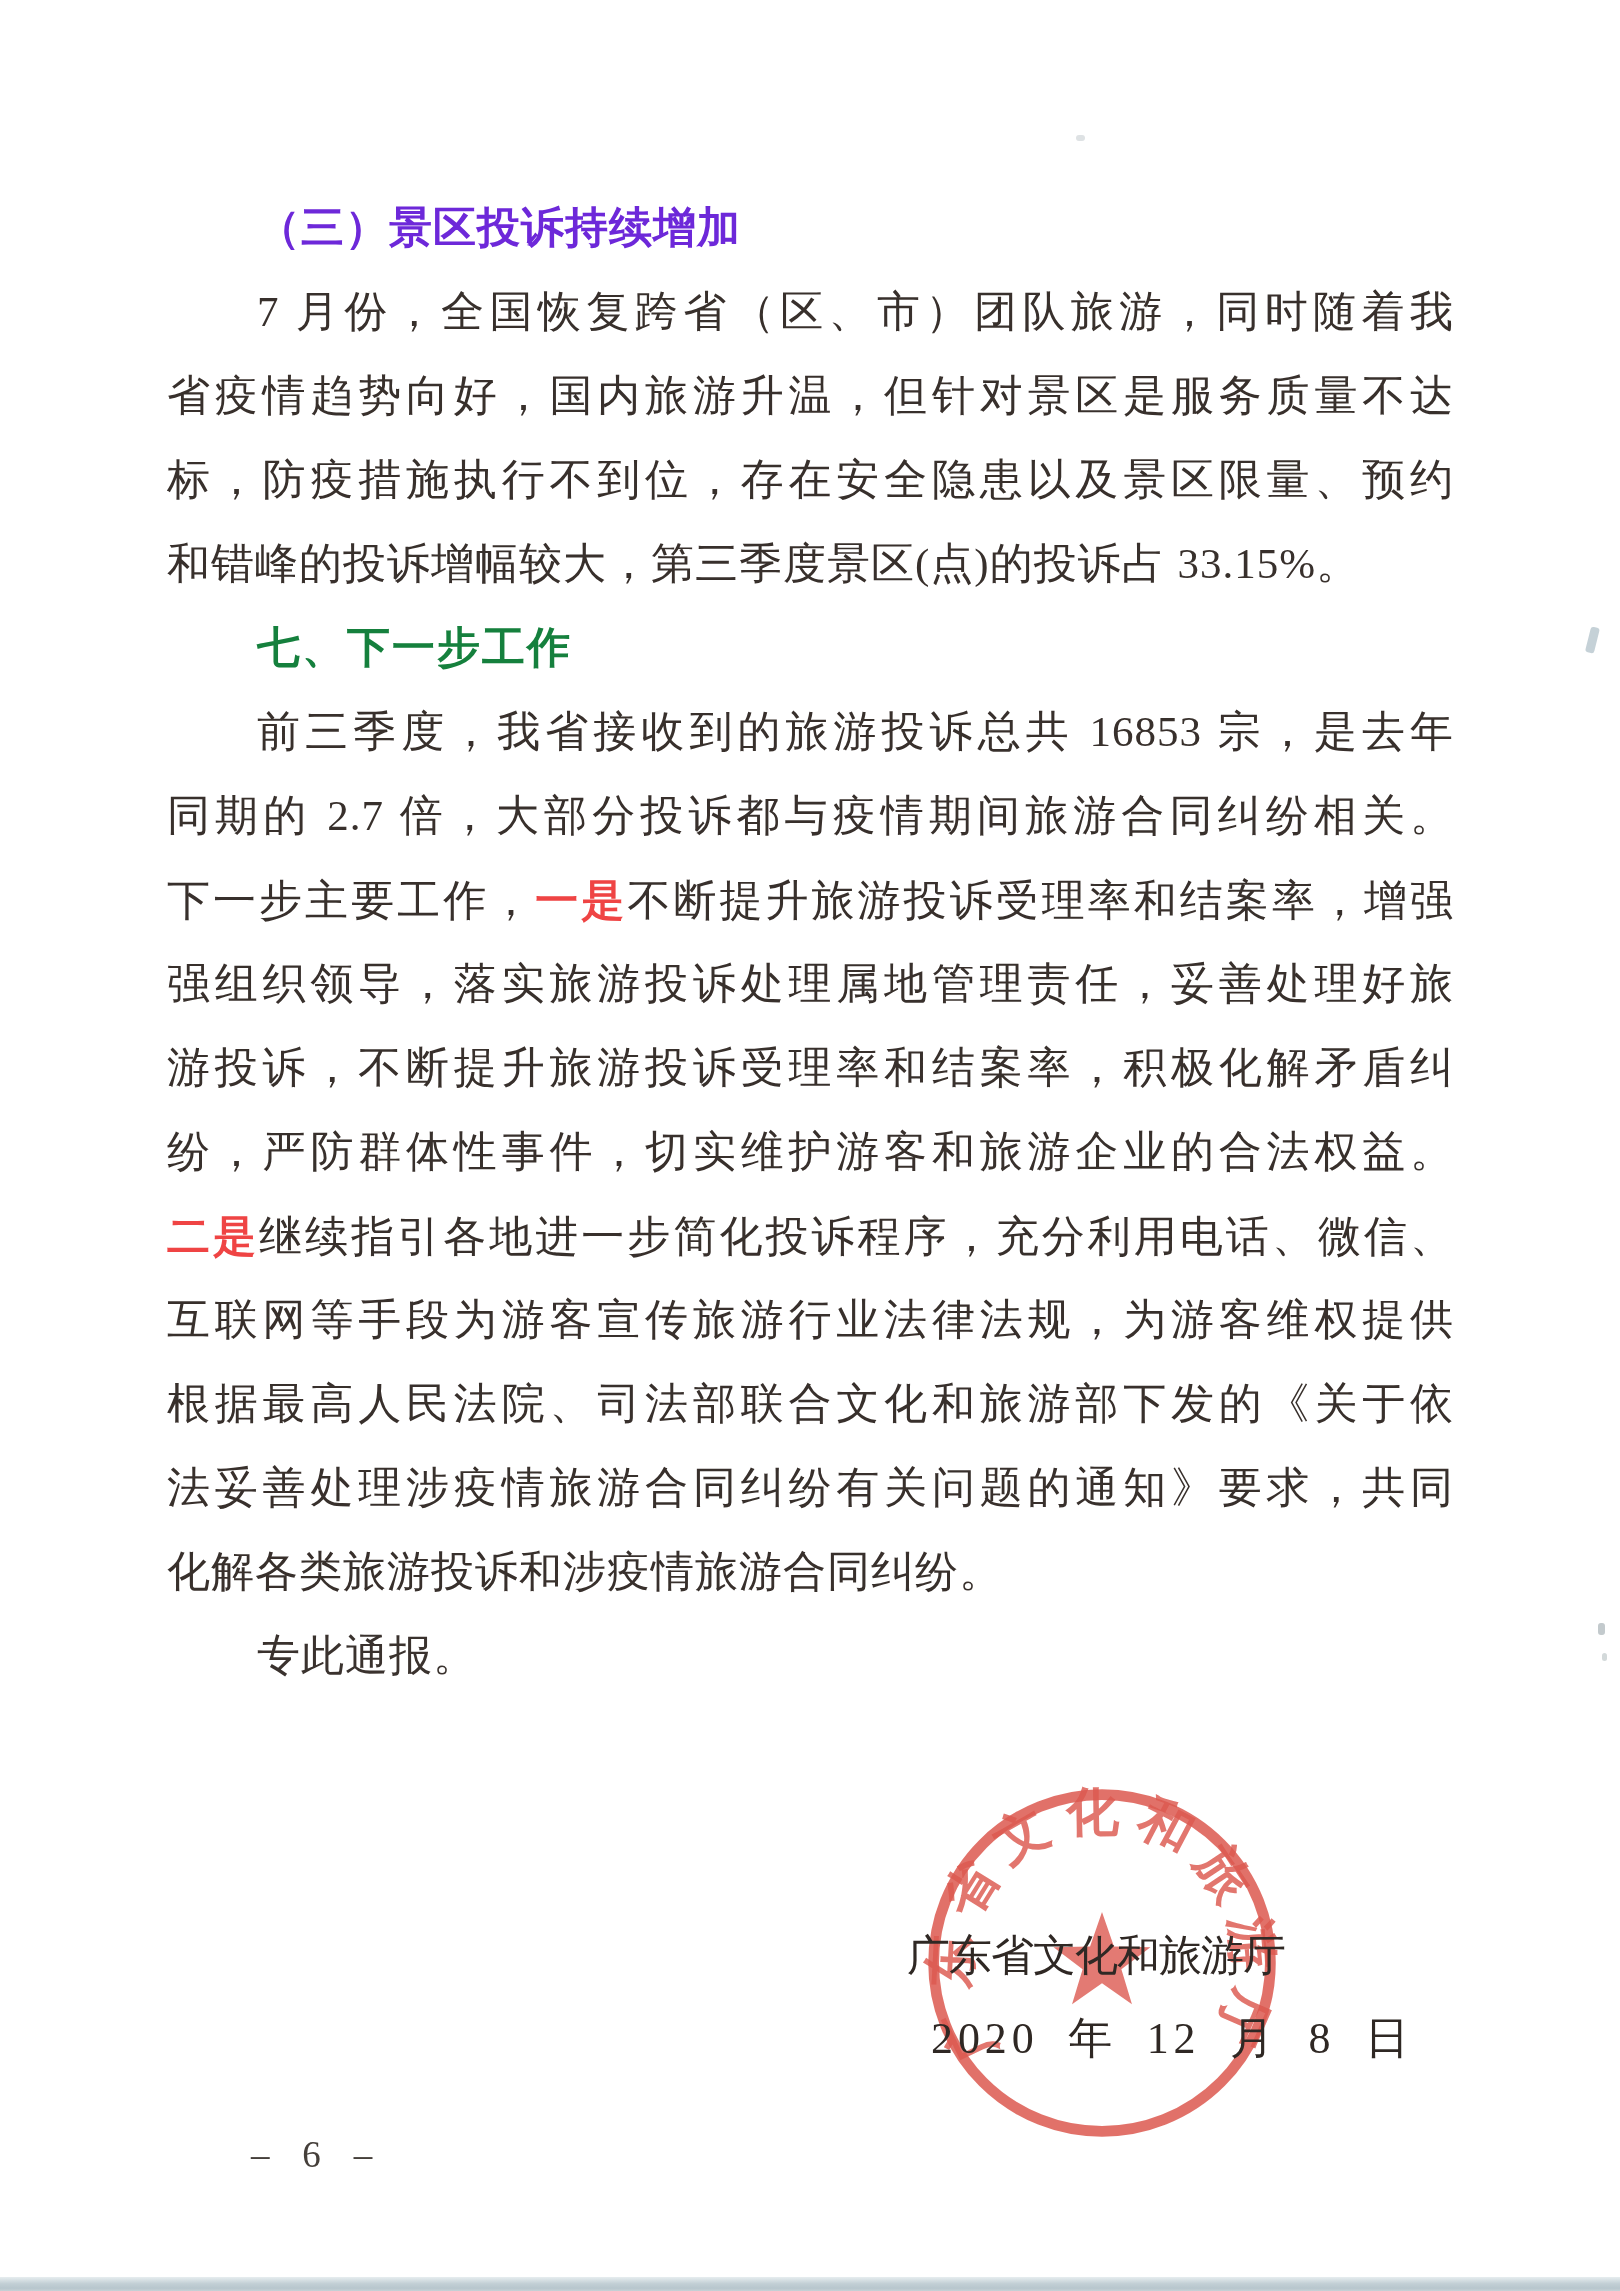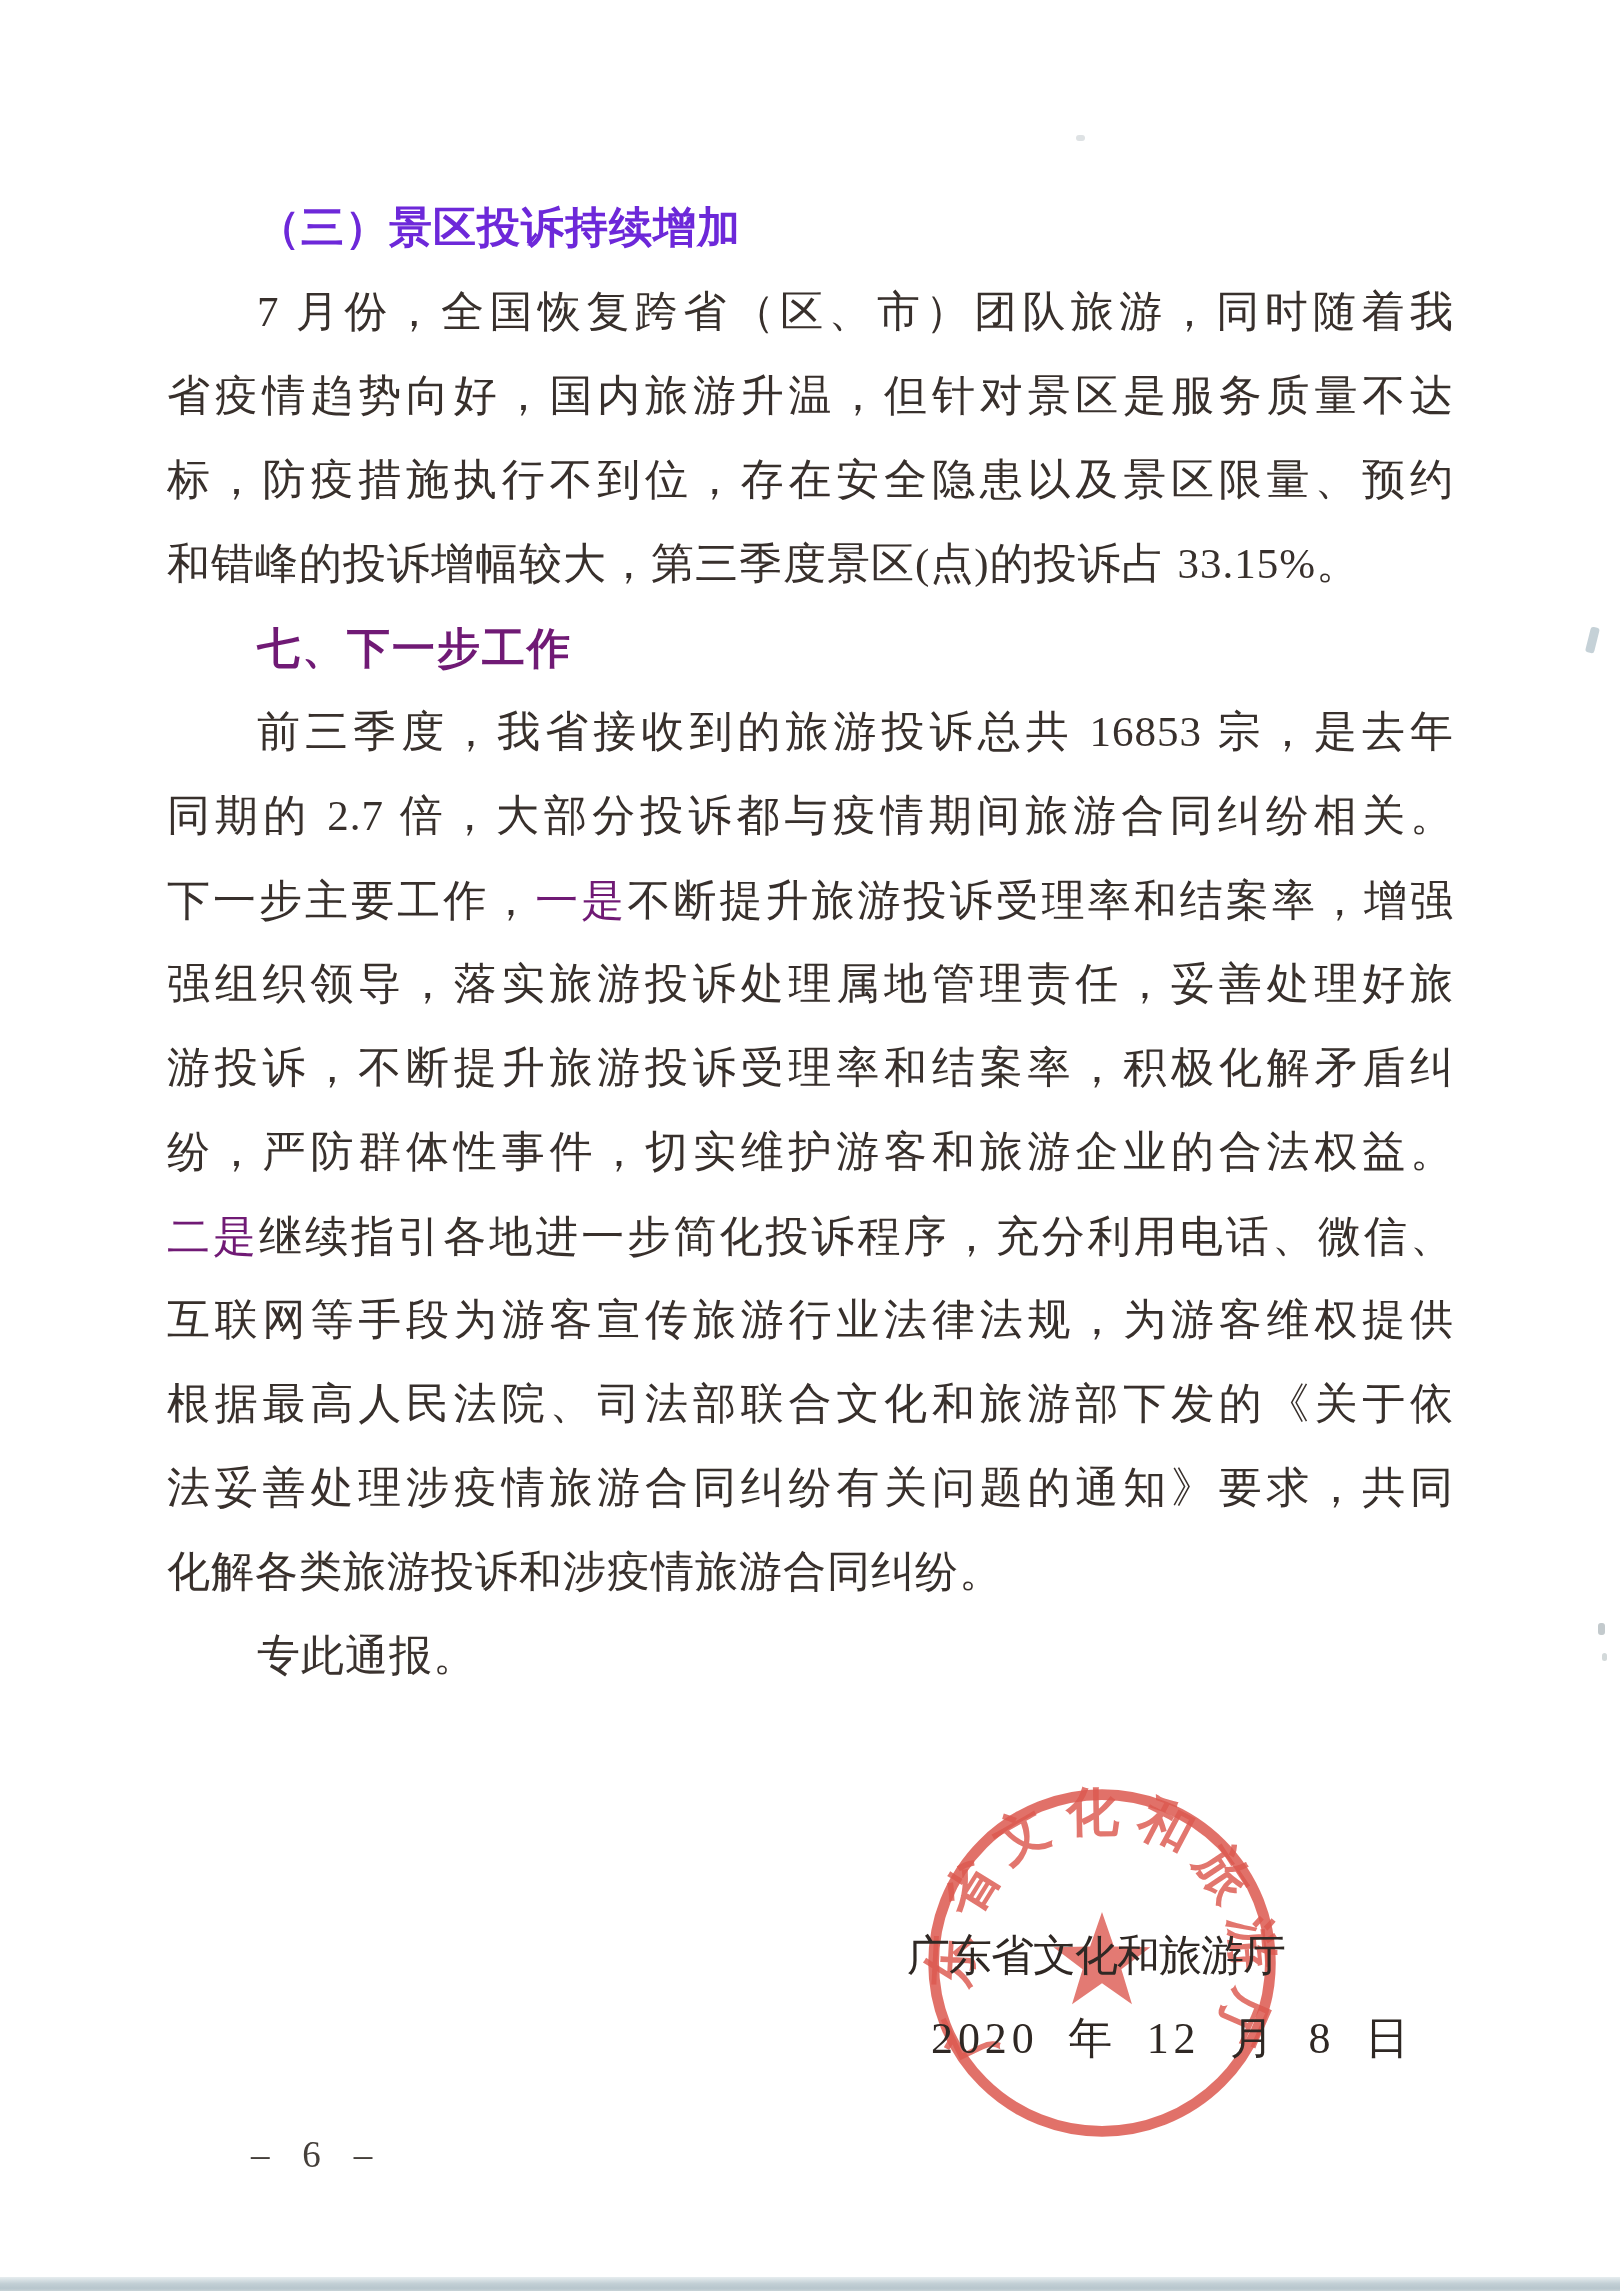--- a/index.html
+++ b/index.html
@@ -31,29 +31,29 @@
     white-space:nowrap;
     overflow:visible;
   }
   .tline.pend{ text-align-last:left; }
   .tline.indent{ text-indent:90px; }
   .heading1{
     font-weight:600;
     color:#6d28d9;
   }
   .heading2{
-    font-family:Liberation Sans, sans-serif;
+    font-family:Liberation Serif, serif;
     font-weight:700;
-    color:#701a75;
+    color:#15803d;
     letter-spacing:2px;
   }
   .lead-bold{
     font-family:"Liberation Sans","DejaVu Sans",sans-serif;
-    font-weight:400;
-    color:#701a75;
+    font-weight:700;
+    color:#ef4444;
   }
   .closing{ color:#3a322e; }
   .signature{
     position:absolute;
     left:907px;top:1927px;
     font-size:43px;
     letter-spacing:-1px;
     color:#2f2824;
     z-index:3;
   }

